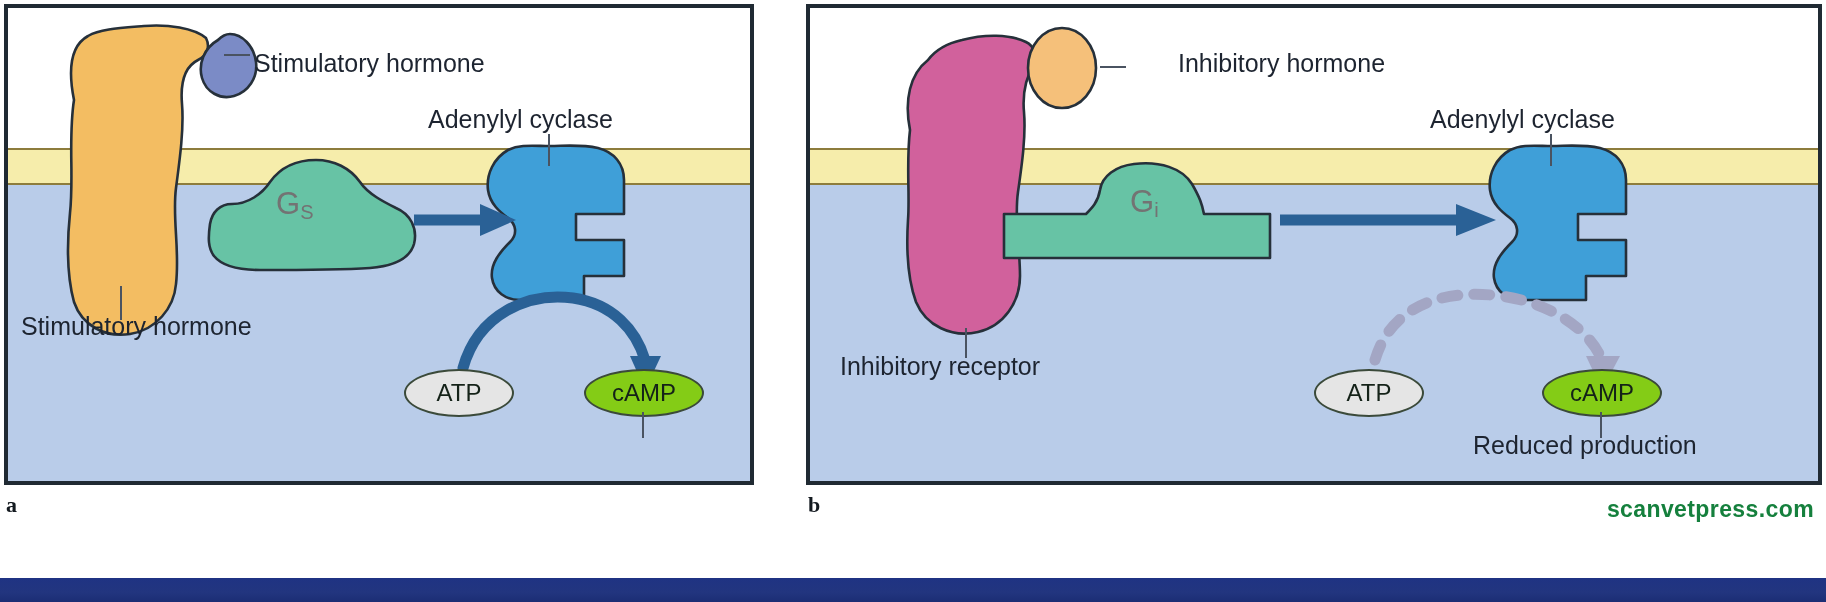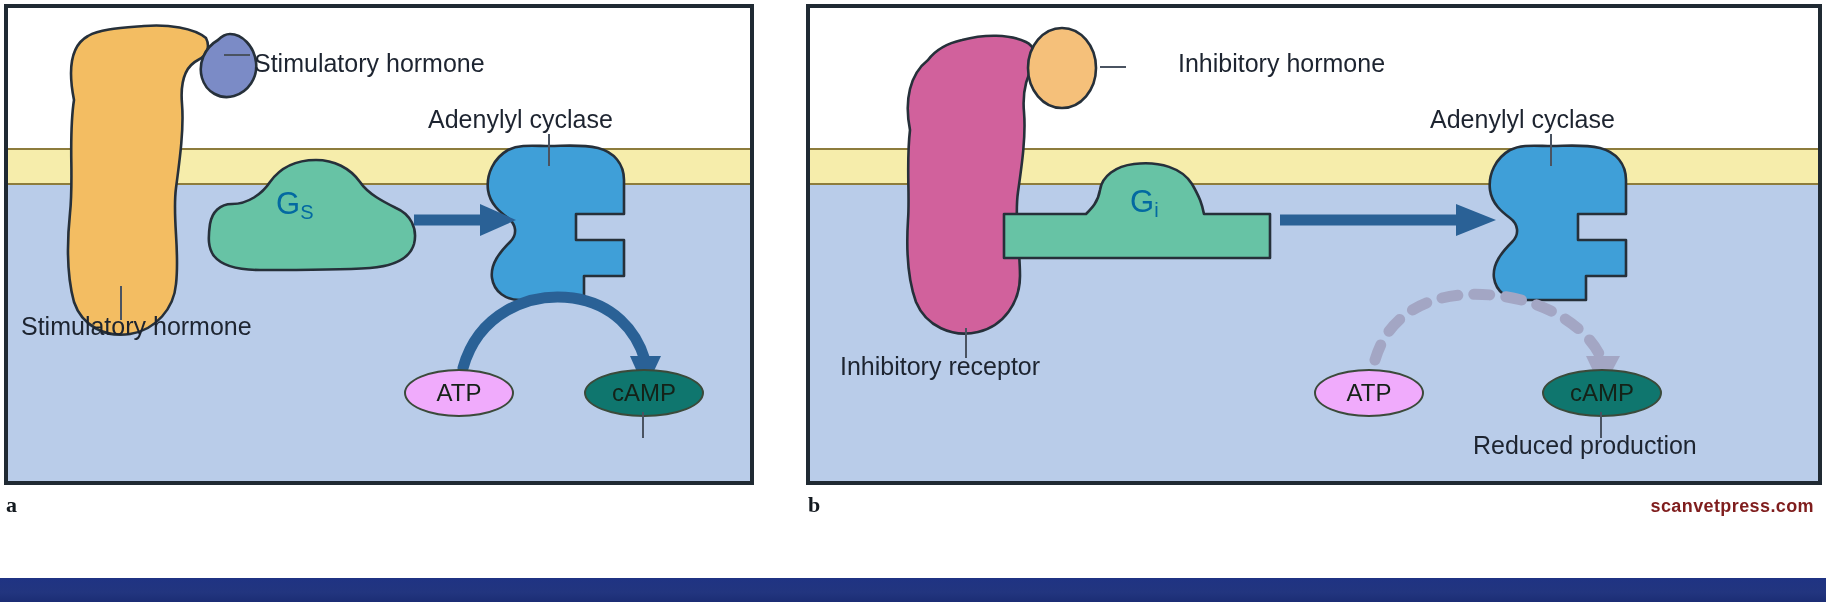--- a/index.html
+++ b/index.html
@@ -35,52 +35,52 @@
     color:#1d2430;
     font-size:25px;
     line-height:1.05;
     white-space:nowrap;
     font-family:"Liberation Sans", sans-serif;
   }
 
   .gname{
     position:absolute;
     font-size:31px;
-    color:#0369a1;
+    color:#737373;
     white-space:nowrap;
     font-family:"Liberation Sans", sans-serif;
   }
   .gname sub{font-size:20px;vertical-align:-0.25em;}
 
   .molecule{
     position:absolute;
     display:flex;align-items:center;justify-content:center;
     border:2px solid #3b4a3a;
     border-radius:50%;
     font-size:24px;
     color:#142218;
     font-family:"Liberation Sans", sans-serif;
   }
-  .mol-atp{background:#f0abfc;}
-  .mol-camp{background:#0f766e;}
+  .mol-atp{background:#e5e5e5;}
+  .mol-camp{background:#84cc16;}
 
   .leader{position:absolute;background:#4a5361;width:2px;}
   .leader-h{position:absolute;background:#4a5361;height:2px;}
 
   .panel-letter{
     position:absolute;
     font-size:22px;font-weight:bold;color:#141a20;
     font-family:"Liberation Serif", serif;
   }
   #letter-a{left:6px;top:492px;}
   #letter-b{left:808px;top:492px;}
 
   #watermark{
     position:absolute;right:12px;top:496px;
-    font-size:18px;font-weight:bold;color:#7f1d1d;
+    font-size:23px;font-weight:bold;color:#15803d;
     font-family:"Liberation Sans", sans-serif;
     letter-spacing:.4px;
   }
   #bottom-bar{
     position:absolute;left:0;right:0;top:578px;height:24px;
     background:linear-gradient(to bottom,#1f3383,#22357f 60%,#1b2d74);
   }
 </style>
 </head>
 <body>

